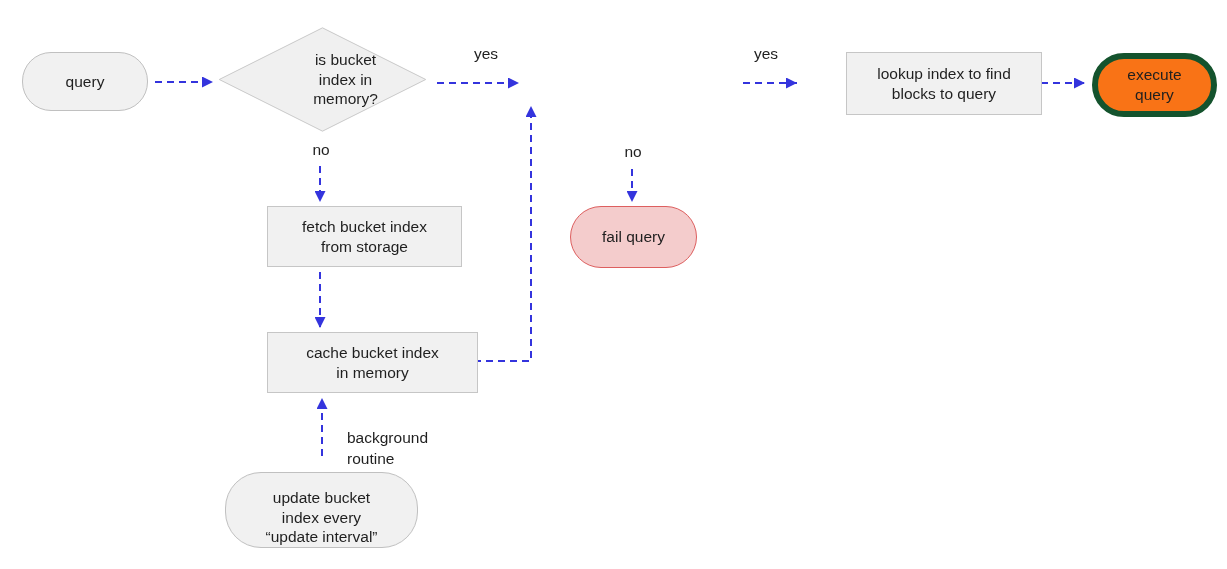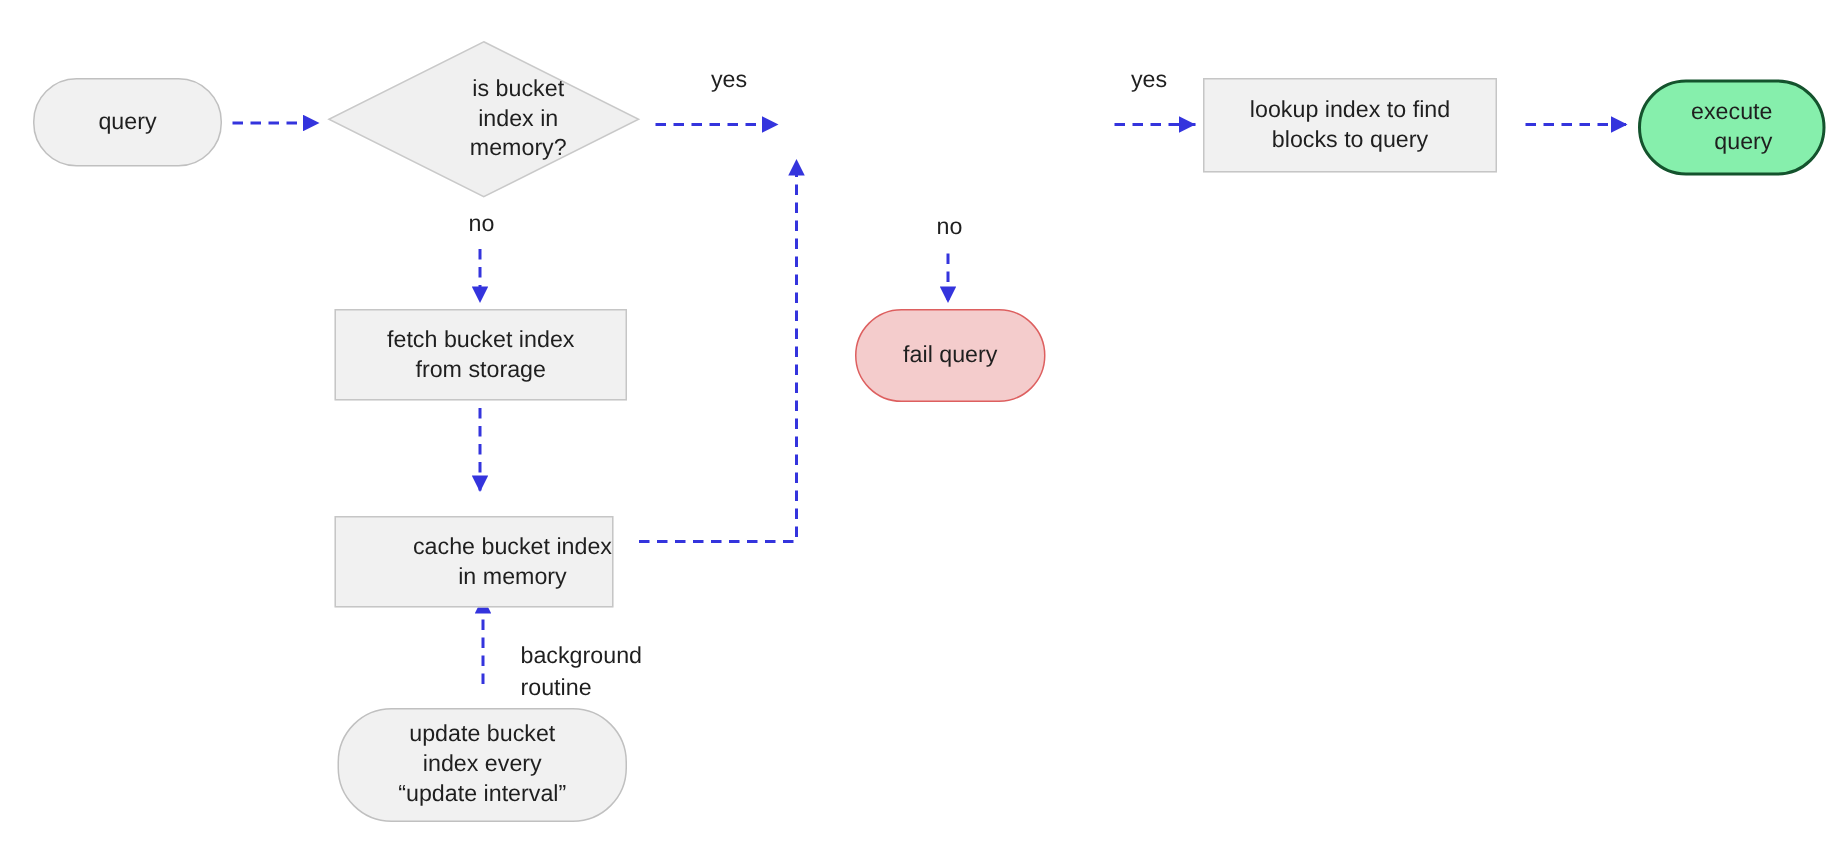--- a/index.html
+++ b/index.html
@@ -8,22 +8,22 @@
     font-family:"Liberation Sans","DejaVu Sans",sans-serif;color:#1f1f1f;
   }
   #edges{position:absolute;left:0;top:0;width:1227px;height:569px;pointer-events:none;}
   .edge{fill:none;stroke:#3434dd;stroke-width:2;stroke-dasharray:7 5;}
   .node{
     position:absolute;display:flex;align-items:center;justify-content:center;
     box-sizing:border-box;text-align:center;
   }
   .lbl{white-space:pre-line;line-height:1.27;font-size:15.5px;}
   .pill{background:#f1f1f1;border:1px solid #c0c0c0;}
-  .rect{background:#f1f1f1;border:1px solid #c6c6c6;}
-  .pill-green{background:#86efac;border:2px solid #14532d;text-align:right;}
+  .rect{background:#f1f1f1;border:1px solid #c6c6c6;margin-left:44px;}
+  .pill-green{background:#f97316;border:6px solid #14532d;}
   .pill-red{background:#f4cccc;border:1px solid #dd5f5f;}
   .diamond{background:transparent;border:none;}
   .diamond svg{position:absolute;left:0;top:0;width:100%;height:100%;}
   .diamond .lbl{position:relative;z-index:1;margin-left:46px;}
   .dpoly{fill:#f0f0f0;stroke:#c9c9c9;stroke-width:1;vector-effect:non-scaling-stroke;}
   .edge-label{
     position:absolute;font-size:15.5px;line-height:1.35;
     white-space:pre-line;text-align:center;
   }
   .edge-label.left{text-align:left;}
@@ -76,26 +76,26 @@
 
   <div class="node rect" style="left:223px;top:206px;width:195px;height:61px;">
     <span class="lbl">fetch bucket index
 from storage</span>
   </div>
 
   <div class="node pill-red node" style="left:570px;top:206px;width:127px;height:62px;border-radius:31px;">
     <span class="lbl">fail query</span>
   </div>
 
-  <div class="node rect" style="left:223px;top:344px;width:186px;height:61px;justify-content:flex-end;">
+  <div class="node rect" style="left:223px;top:332px;width:211px;height:61px;">
     <span class="lbl">cache bucket index
 in memory</span>
   </div>
 
-  <div class="node pill" style="left:225px;top:472px;width:193px;height:76px;border-radius:36px;">
+  <div class="node pill" style="left:225px;top:472px;width:193px;height:76px;border-radius:36px;align-items:flex-end;">
     <span class="lbl">update bucket
 index every
 “update interval”</span>
   </div>
 
   <div class="edge-label" style="left:462px;top:44px;width:48px;">yes</div>
 
   <div class="edge-label" style="left:297px;top:140px;width:48px;">no</div>
 
   <div class="edge-label" style="left:742px;top:44px;width:48px;">yes</div>

